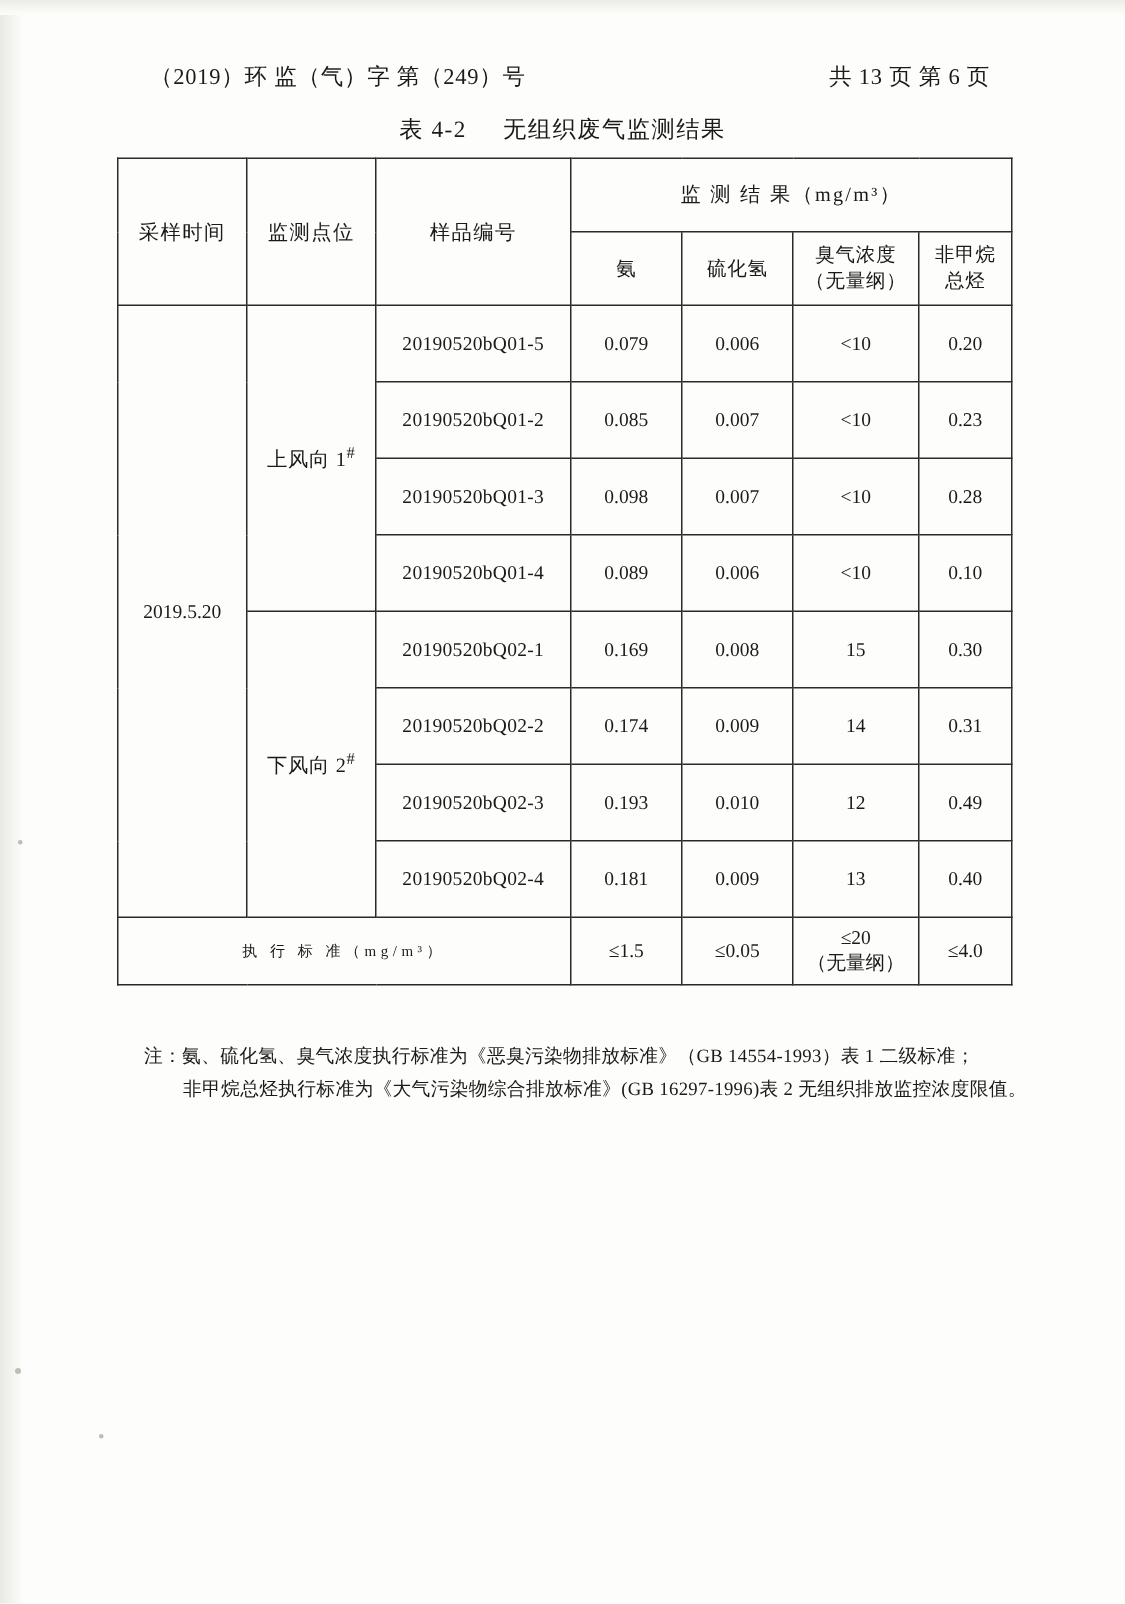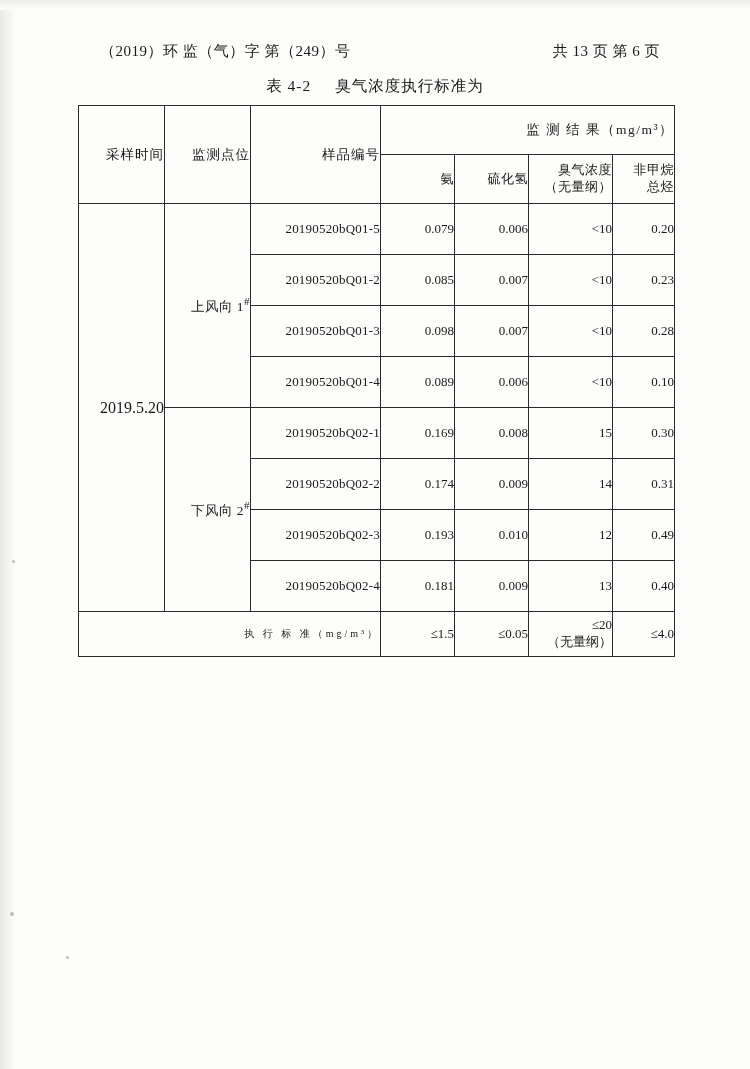--- a/index.html
+++ b/index.html
@@ -68,21 +68,21 @@
     position: absolute;
     left: 78px;
     top: 105px;
     width: 596px;
     border-collapse: collapse;
     table-layout: fixed;
     font-size: 13px;
   }
   table.main td, table.main th {
     border: 1px solid #2a2a2a;
-    text-align: right;
+    text-align: center;
     vertical-align: middle;
     font-weight: normal;
     padding: 0;
   }
   .h-time   { width: 86px; }
   .h-point  { width: 86px; }
   .h-sample { width: 130px; }
   .h-v1     { width: 74px; }
   .h-v2     { width: 74px; }
   .h-v3     { width: 84px; }
@@ -112,21 +112,21 @@
   .sample-cell {
     font-size: 13px;
     letter-spacing: 0.2px;
   }
   .point-cell {
     font-size: 13.5px;
     letter-spacing: 0.5px;
     margin-left: 11px;
   }
   .time-cell {
-    font-size: 16px;
+    font-size: 13px;
   }
   .std-row td {
     height: 44px;
   }
   .std-label {
     font-size: 10px;
     letter-spacing: 3px;
   }
   .two-line {
     line-height: 1.3;
@@ -159,21 +159,21 @@
   <div class="speck" style="left:12px;top:560px;width:3px;height:3px;"></div>
   <div class="speck" style="left:10px;top:912px;width:4px;height:4px;"></div>
   <div class="speck" style="left:66px;top:956px;width:3px;height:3px;"></div>
 
   <div class="header-row">
     <div class="doc-number">（2019）环 监（气）字 第（249）号</div>
     <div class="page-number">共 13 页   第 6 页</div>
   </div>
 
   <div class="table-title">
-    <span class="t-label">表 4-2</span><span>臭气浓度执行标准为</span>
+    <span class="t-label">表 4-2</span><span>无组织废气监测结果</span>
   </div>
 
   <table class="main">
     <colgroup>
       <col class="h-time">
         <col class="h-point">
         <col class="h-sample">
       <col class="h-v1">
         <col class="h-v2">
         <col class="h-v3">
@@ -273,14 +273,16 @@
         <td class="two-line">
           <div>≤20</div>
           <div>（无量纲）</div>
         </td>
         <td>≤4.0</td>
       </tr>
     </tbody>
   </table>
 
   <div class="notes">
+    <div>注：氨、硫化氢、臭气浓度执行标准为《恶臭污染物排放标准》（GB 14554-1993）表 1 二级标准；</div>
+    <div class="note-line-2">非甲烷总烃执行标准为《大气污染物综合排放标准》(GB 16297-1996)表 2 无组织排放监控浓度限值。</div>
   </div>
 </div>
 
 </body></html>

